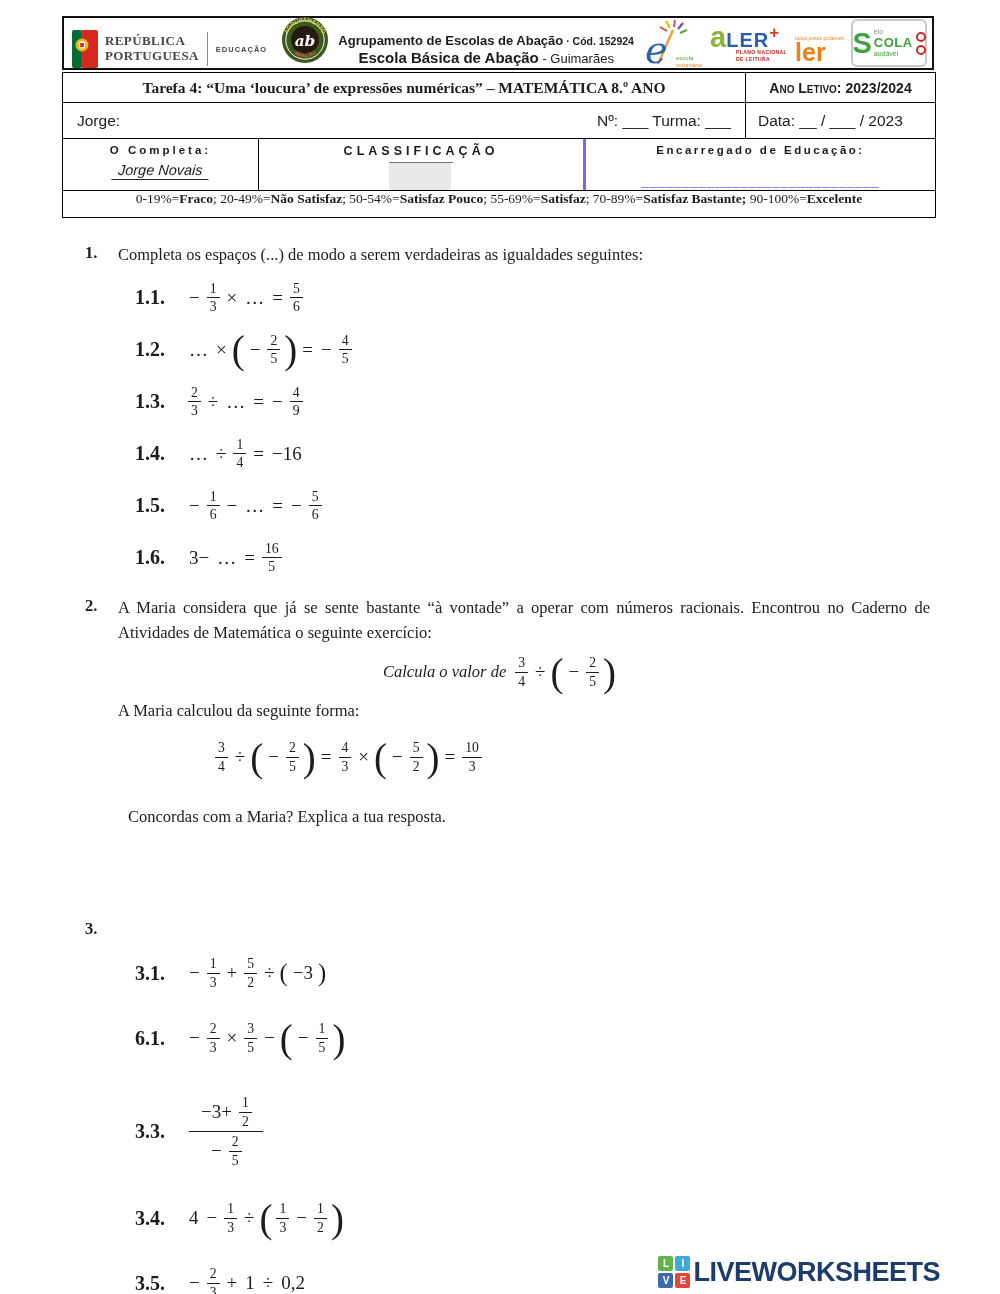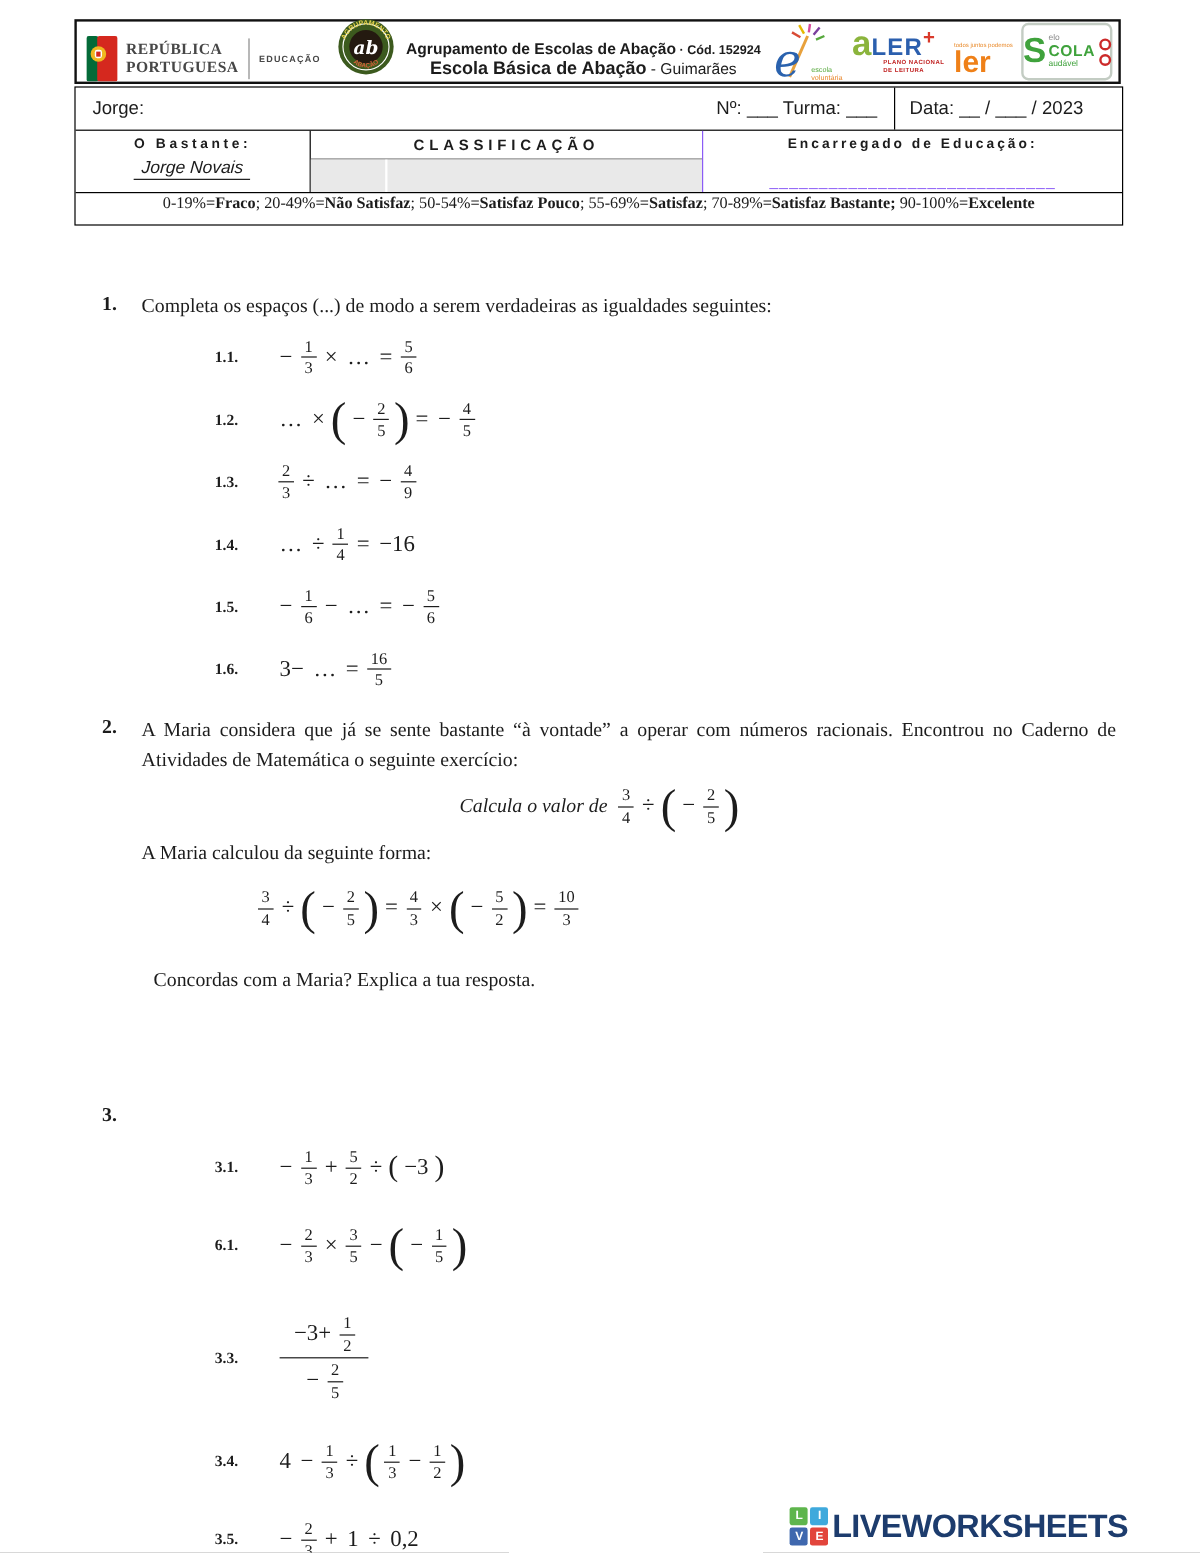--- a/index.html
+++ b/index.html
@@ -54,42 +54,42 @@
   .ano-value{font-weight:bold;}
   .r2{height:36px;}
   .cell-nome{width:683px;border-right:1px solid #000;display:flex;align-items:center;
              justify-content:space-between;padding:0 14px;font-size:15.5px;}
   .cell-data{flex:1;display:flex;align-items:center;padding-left:12px;font-size:15.5px;}
   .r3{height:52px;}
   .cell-prof{width:196px;border-right:1px solid #000;text-align:center;padding-top:5px;}
   .prof-label{font-size:11.5px;font-weight:bold;letter-spacing:3px;}
   .prof-name{display:inline-block;margin-top:6px;font-size:14.5px;font-style:italic;
              border-bottom:1px solid #222;padding:0 6px 1px;transform:skewX(-4deg);}
-  .cell-class{width:327px;border-right:1px solid #8b5cf6;display:flex;flex-direction:column;}
+  .cell-class{width:327px;border-right:3px solid #8b5cf6;display:flex;flex-direction:column;align-items:center;}
   .class-label{height:23px;display:flex;align-items:center;justify-content:center;
                font-size:12.5px;font-weight:bold;letter-spacing:4px;}
   .class-boxes{flex:1;display:flex;border-top:1px solid #777;}
   .class-box-s{width:62px;background:#e9e9e9;border-right:2px solid #fff;}
   .class-box-l{flex:1;background:#e9e9e9;}
   .cell-enc{flex:1;display:flex;flex-direction:column;align-items:center;padding-top:5px;}
   .enc-label{font-size:11.5px;font-weight:bold;letter-spacing:2.5px;}
   .enc-line{margin-top:auto;margin-bottom:2px;font-size:13px;letter-spacing:1px;color:#8b5cf6;text-align:right;}
   .r4{height:26px;display:flex;justify-content:center;}
   .scale{font-family:"Liberation Serif",serif;font-size:13.5px;white-space:nowrap;}
   .seg-b{font-weight:bold;}
 
   
   .content{position:absolute;left:0;top:216px;width:1000px;}
   .q-head{display:flex;margin-left:85px;margin-right:70px;font-size:16.5px;}
   .q-num{font-weight:bold;width:33px;flex:none;}
   .q-text{line-height:1.5;}
   .q2-just{text-align:justify;}
   .items{margin-left:135px;}
   .math-item{display:flex;align-items:center;height:44px;margin-bottom:8px;}
-  .item-num{font-weight:bold;font-size:13px;width:50px;flex:none;margin-left:44px;}
+  .item-num{font-weight:bold;font-size:20px;width:50px;flex:none;}
   .math{display:inline-flex;align-items:center;font-size:19px;}
   .mtxt{margin:0 4px;white-space:nowrap;}
   .frac{display:inline-flex;flex-direction:column;align-items:center;font-size:.72em;
         line-height:1.15;margin:0 3px;}
   .frac .fn{border-bottom:1.4px solid #1c1c1c;padding:0 3px 1px;}
   .frac .fd{padding-top:1px;}
   .paren{font-weight:300;line-height:.9;margin:0 1px;font-size:1.3em;}
   .paren.tall{font-size:2.05em;transform:scaleY(1.02);}
   .bigfrac{display:inline-flex;flex-direction:column;align-items:center;margin:0 4px;}
   .bf-num,.bf-den{display:inline-flex;align-items:center;padding:2px 8px;}
@@ -191,32 +191,41 @@
         </span>
         <span class="selo-dots">
           <span class="selo-dot"></span>
             <span class="selo-dot"></span>
         </span>
       </div>
     </div>
   </div>
 
   <div class="form-table">
+    <div class="ft-row r1">
+      <div class="cell cell-title">
+        <span class="title-text">Tarefa 4: “Uma ‘loucura’ de expressões numéricas” – MATEMÁTICA 8.º ANO</span>
+      </div>
+      <div class="cell cell-ano">
+        <span class="ano-label">Ano Letivo:</span>
+        <span class="ano-value">2023/2024</span>
+      </div>
+    </div>
     <div class="ft-row r2">
       <div class="cell cell-nome">
         <span>Jorge:</span>
         <span>Nº: ___ Turma: ___</span>
       </div>
       <div class="cell cell-data">
         <span>Data:  __ / ___ / 2023</span>
       </div>
     </div>
     <div class="ft-row r3">
       <div class="cell cell-prof">
-        <div class="prof-label">O Bastante:</div>
+        <div class="prof-label">O Completa:</div>
         <div class="prof-name">Jorge Novais</div>
       </div>
       <div class="cell cell-class">
         <div class="class-label">CLASSIFICAÇÃO</div>
         <div class="class-boxes">
           <div class="class-box-s"></div>
           <div class="class-box-l"></div>
         </div>
       </div>
       <div class="cell cell-enc">

